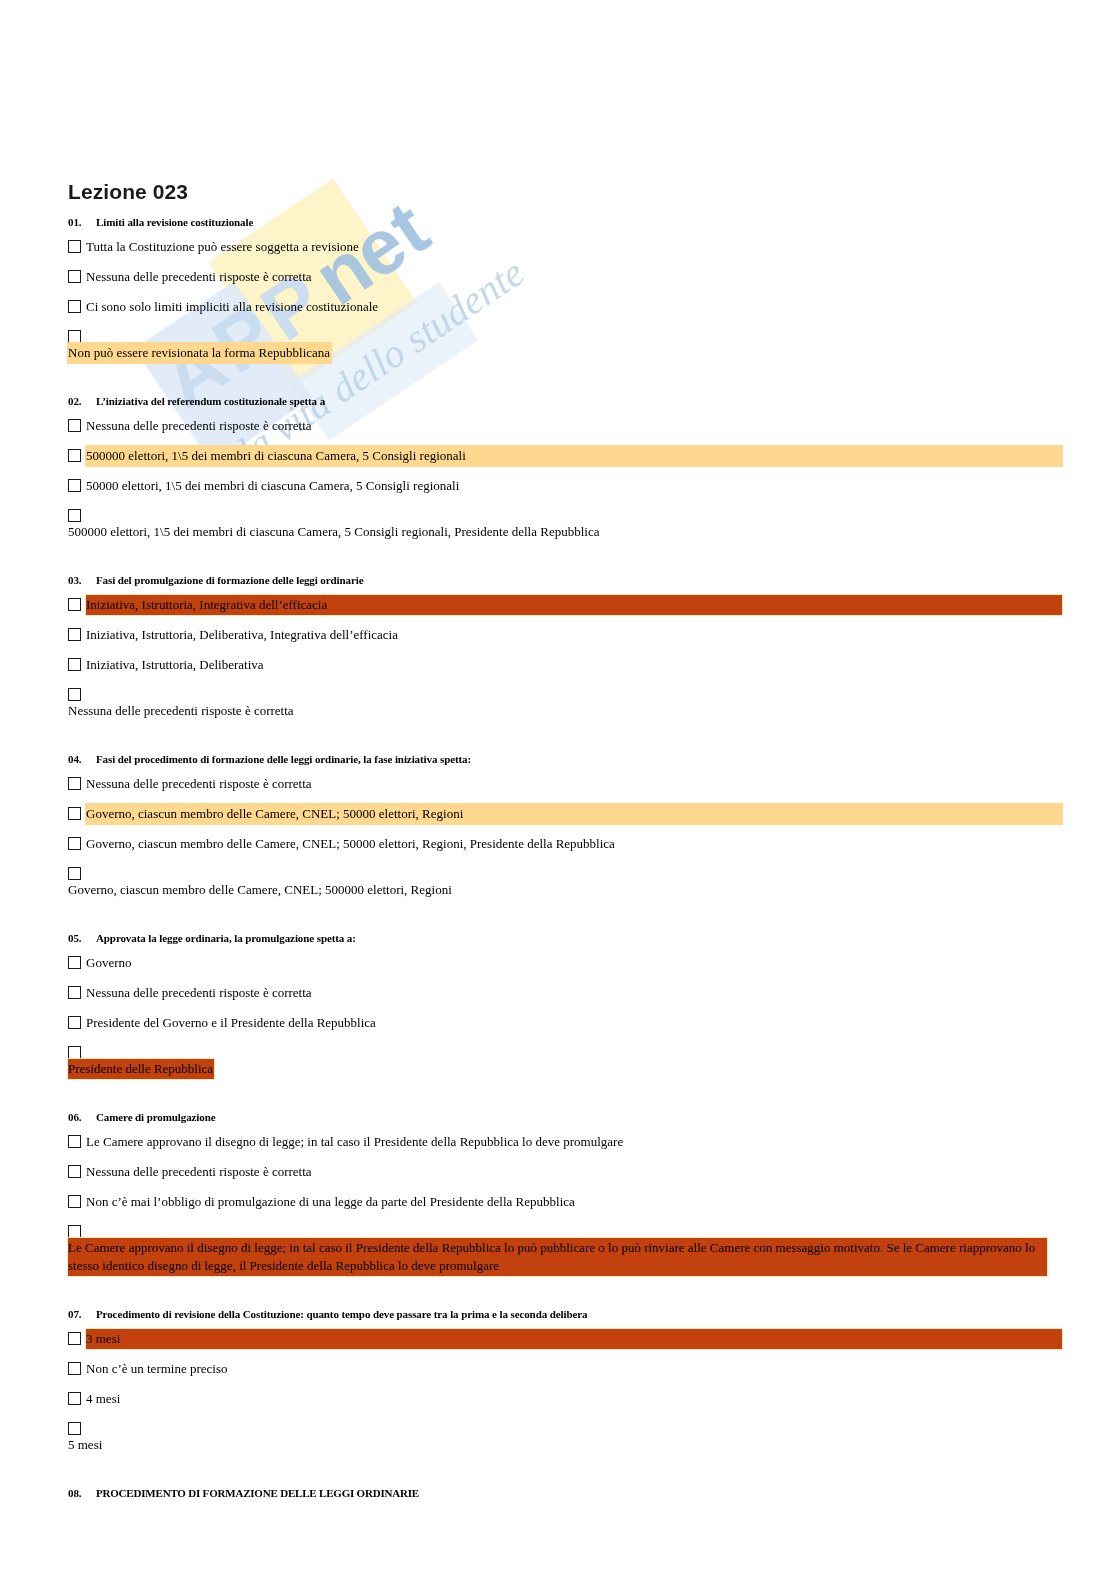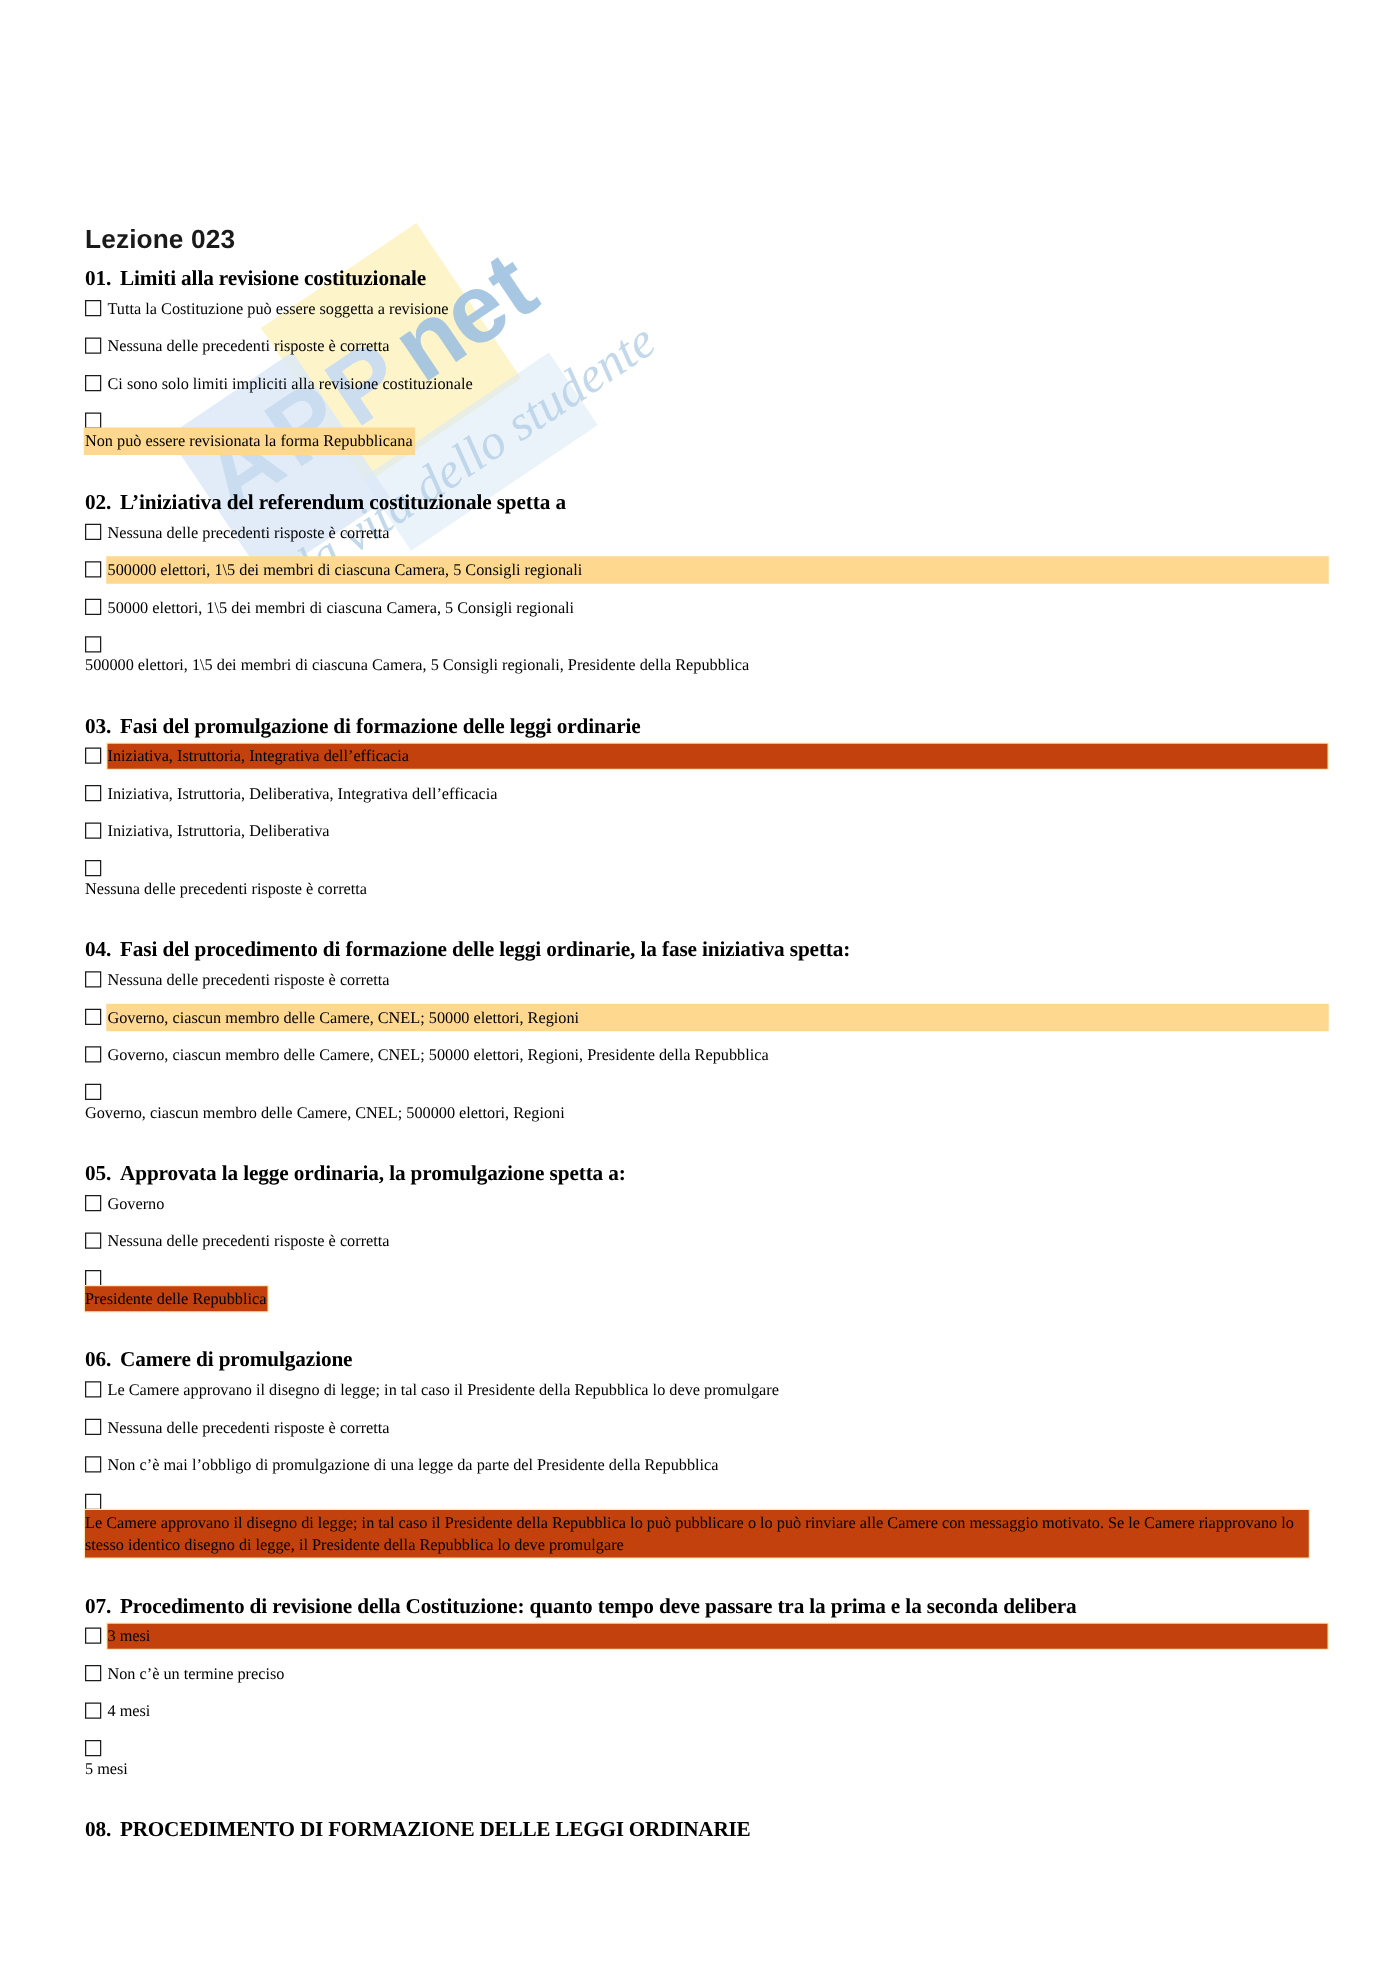--- a/index.html
+++ b/index.html
@@ -57,21 +57,21 @@
 
   .question-block {
     margin: 0 0 16px 0;
     padding: 0;
   }
 
   .q-heading {
     display: flex;
     align-items: baseline;
     font-weight: bold;
-    font-size: 17px;
+    font-size: 11px;
     line-height: 17px;
     padding-left: 68px;
     margin-bottom: 6px;
     letter-spacing: -0.1px;
   }
   .q-num {
     width: 28px;
     flex: 0 0 28px;
     font-weight: bold;
   }
@@ -242,20 +242,24 @@
         <div class="answer-row">
           <span class="checkbox"></span>
           <span class="answer-text">Governo</span>
         </div>
         <div class="answer-row">
           <span class="checkbox"></span>
           <span class="answer-text">Nessuna delle precedenti risposte è corretta</span>
         </div>
         <div class="answer-row">
           <span class="checkbox"></span>
+          <span class="answer-text">Presidente del Governo e il Presidente della Repubblica</span>
+        </div>
+        <div class="answer-row">
+          <span class="checkbox"></span>
           <span class="answer-text hl-light">Presidente delle Repubblica</span>
         </div>
       </div>
       <div class="spacer-block"></div>
       <div class="question-block">
         <div class="q-heading">
           <span class="q-num">06.</span>
           <span class="q-text">Camere di promulgazione</span>
         </div>
         <div class="answer-row">

